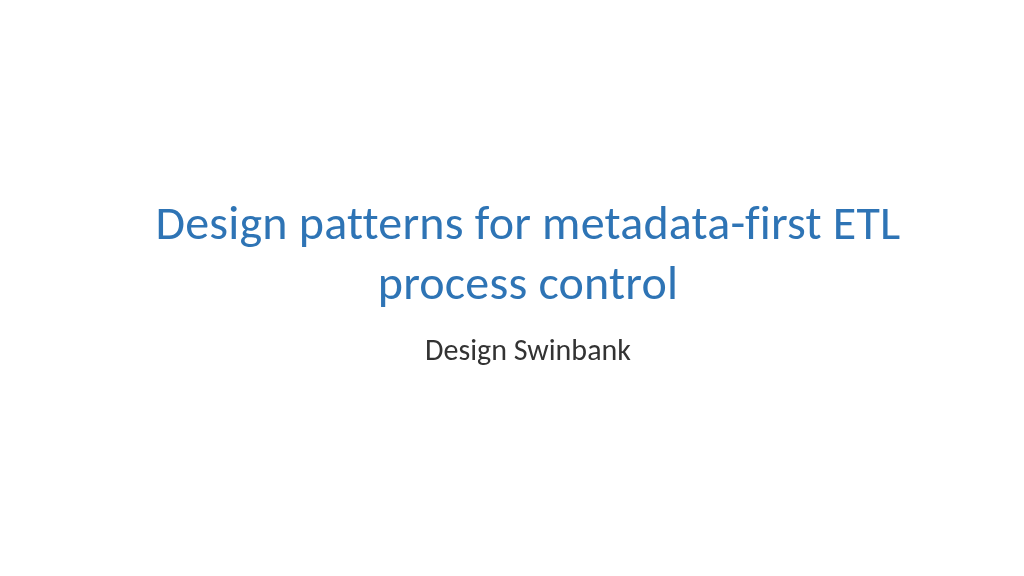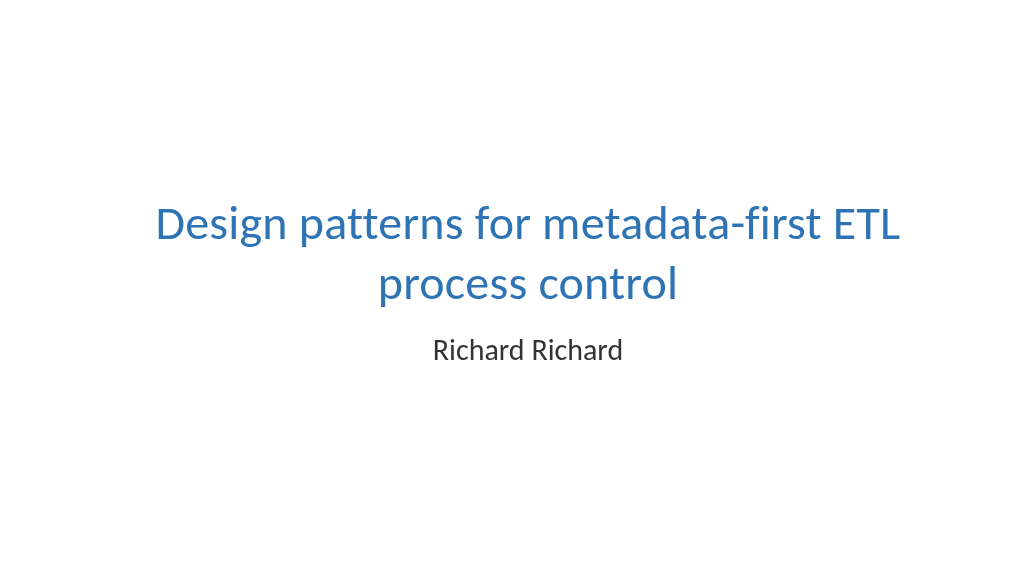--- a/index.html
+++ b/index.html
@@ -36,14 +36,14 @@
       color: #333333;
       font-size: 30px;
       font-weight: 400;
     }
   </style>
 </head>
 <body>
 
 <div class="slide-container">
   <h1 class="title">Design patterns for metadata-first ETL process control</h1>
-  <div class="author">Richard Richard</div>
+  <div class="author">Design Swinbank</div>
 </div>
 
 </body></html>

